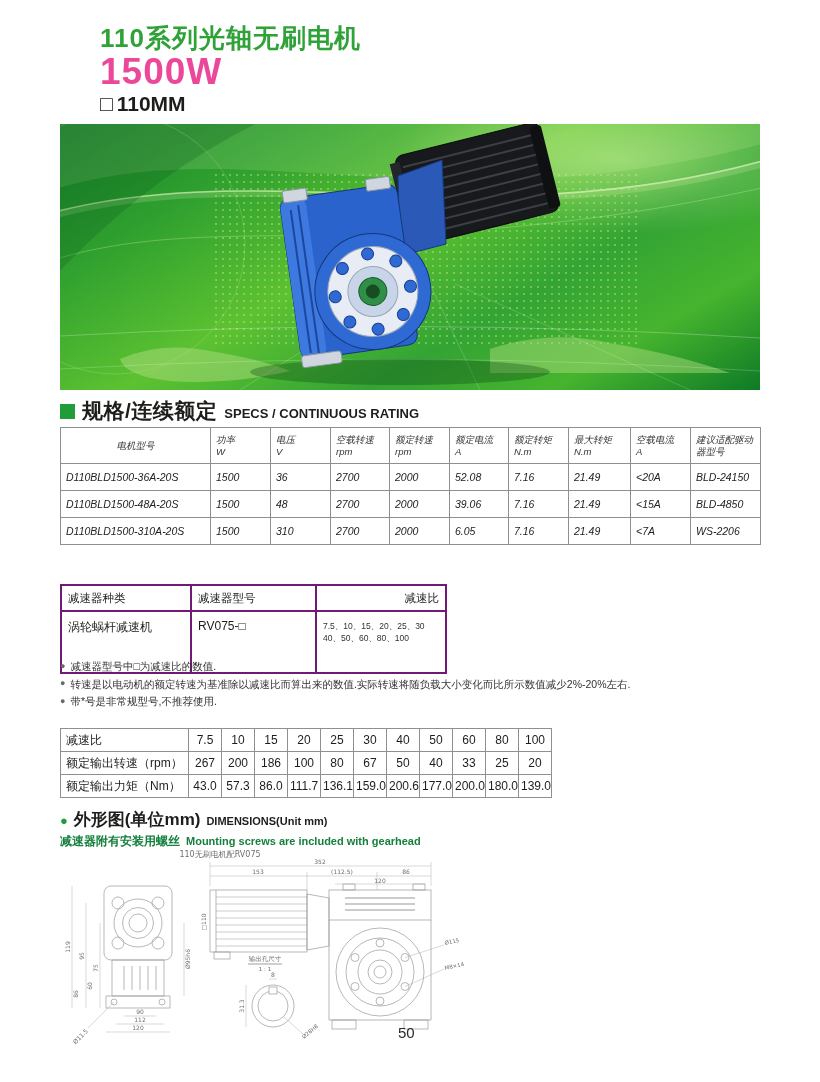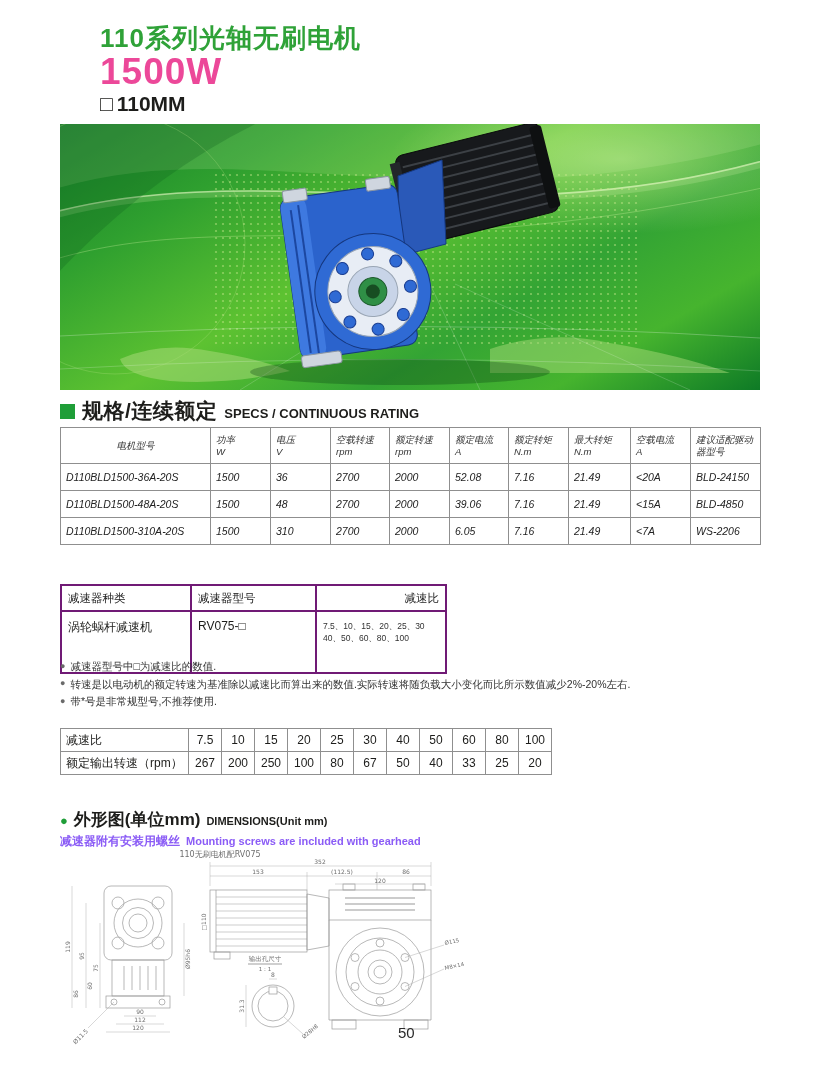--- a/index.html
+++ b/index.html
@@ -44,21 +44,21 @@
 
   
   .note{font-size:10.5px;color:#333;line-height:1.0;margin-bottom:7px;display:flex;gap:5px;align-items:center;}
   .note-bullet{color:#6a6a6a;font-size:9px;}
 
   
   .dim-line1{display:flex;align-items:baseline;gap:6px;}
   .dim-bullet{color:#1f9e38;font-size:13px;}
   .dim-cn{font-size:17px;font-weight:bold;color:#1d1d1b;}
   .dim-en{font-size:11px;font-weight:bold;color:#1d1d1b;}
-  .dim-line2{font-size:12px;font-weight:bold;color:#8b5cf6;margin-top:2px;display:flex;gap:6px;align-items:baseline;}
+  .dim-line2{font-size:12px;font-weight:bold;color:#15803d;margin-top:2px;display:flex;gap:6px;align-items:baseline;}
   .dim-line2 .en{font-size:11px;font-weight:bold;}
 
   .pageno{font-size:15px;color:#2a2a2a;}
 
   .drawing text{fill:#6e6e6e;font-family:"DejaVu Sans","Liberation Sans",sans-serif;}
 </style>
 </head>
 <body>
 
 <div class="page">
@@ -321,29 +321,43 @@
         <td>40</td>
           <td>50</td>
         <td>60</td>
           <td>80</td>
         <td>100</td>
       </tr>
       <tr>
         <td class="lbl">额定输出转速（rpm）</td>
         <td>267</td>
           <td>200</td>
-        <td>250</td>
+        <td>186</td>
           <td>100</td>
         <td>80</td>
           <td>67</td>
         <td>50</td>
           <td>40</td>
         <td>33</td>
           <td>25</td>
         <td>20</td>
+      </tr>
+      <tr>
+        <td class="lbl">额定输出力矩（Nm）</td>
+        <td>43.0</td>
+          <td>57.3</td>
+        <td>86.0</td>
+          <td>111.7</td>
+        <td>136.1</td>
+          <td>159.0</td>
+        <td>200.6</td>
+          <td>177.0</td>
+        <td>200.0</td>
+          <td>180.0</td>
+        <td>139.0</td>
       </tr>
     </tbody>
   </table>
 
   <div class="abs" style="left:60px;top:808px;">
     <div class="dim-line1">
       <span class="dim-bullet">●</span>
       <span class="dim-cn">外形图(单位mm)</span>
       <span class="dim-en">DIMENSIONS(Unit mm)</span>
     </div>

